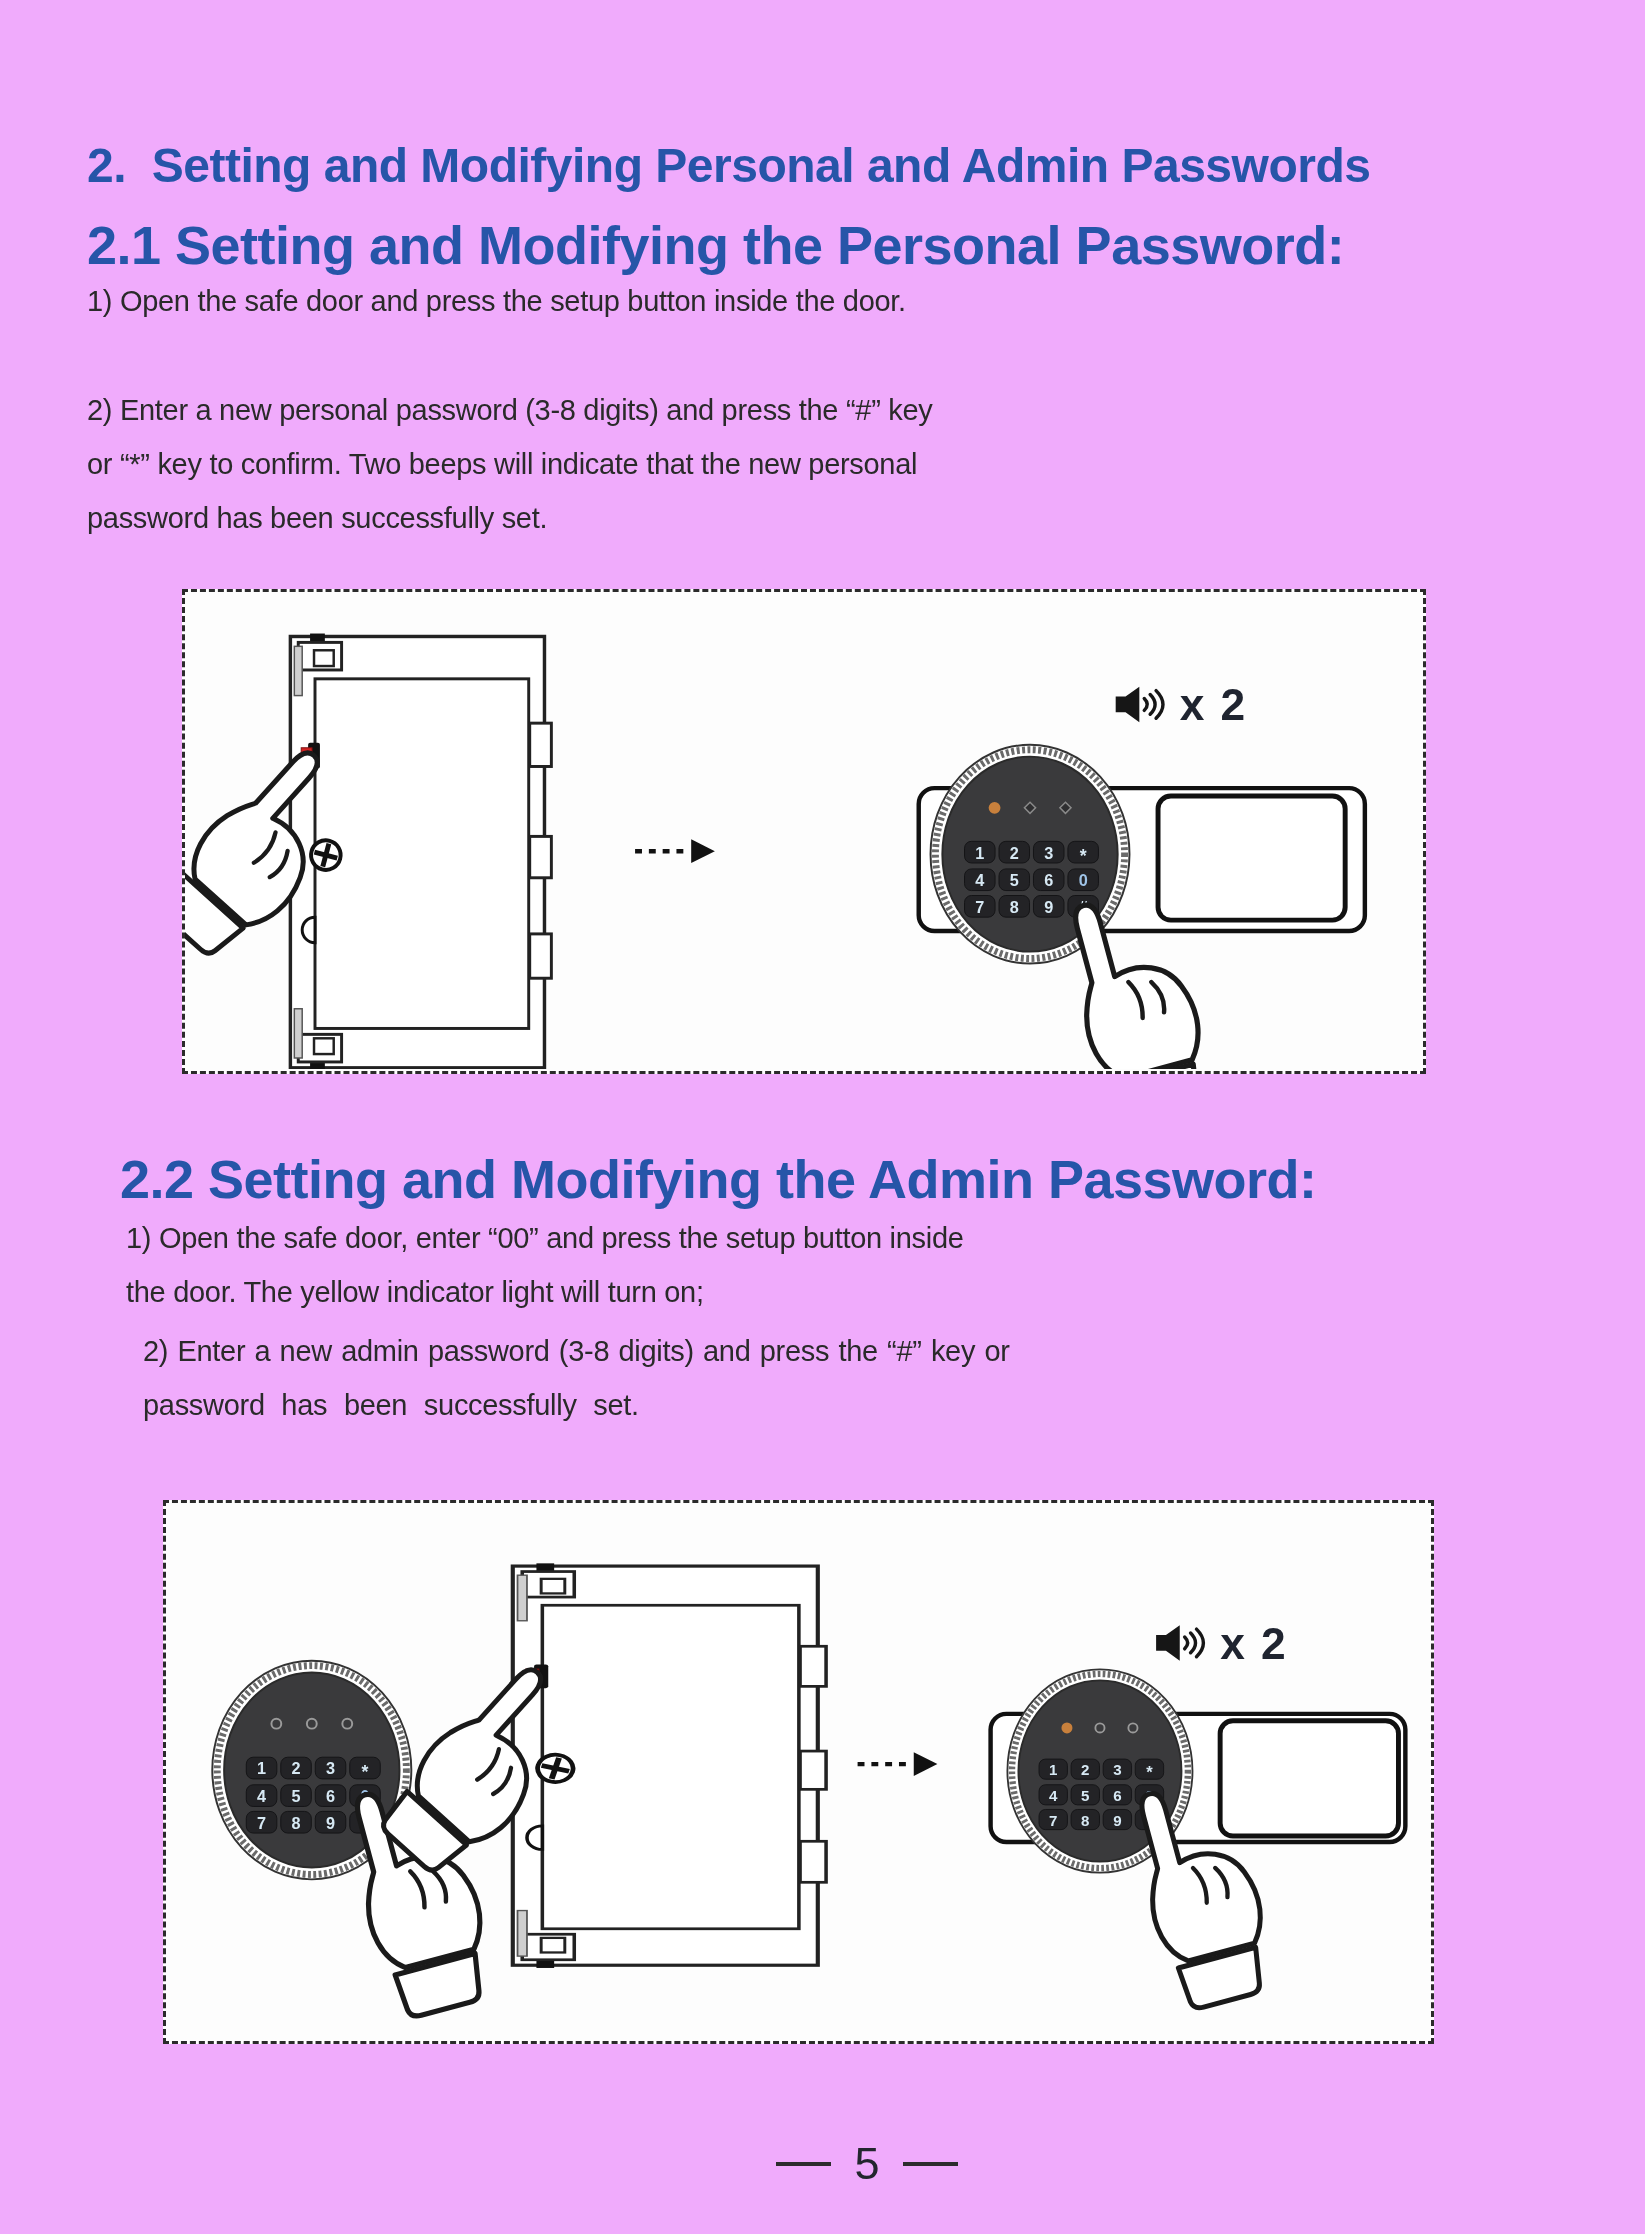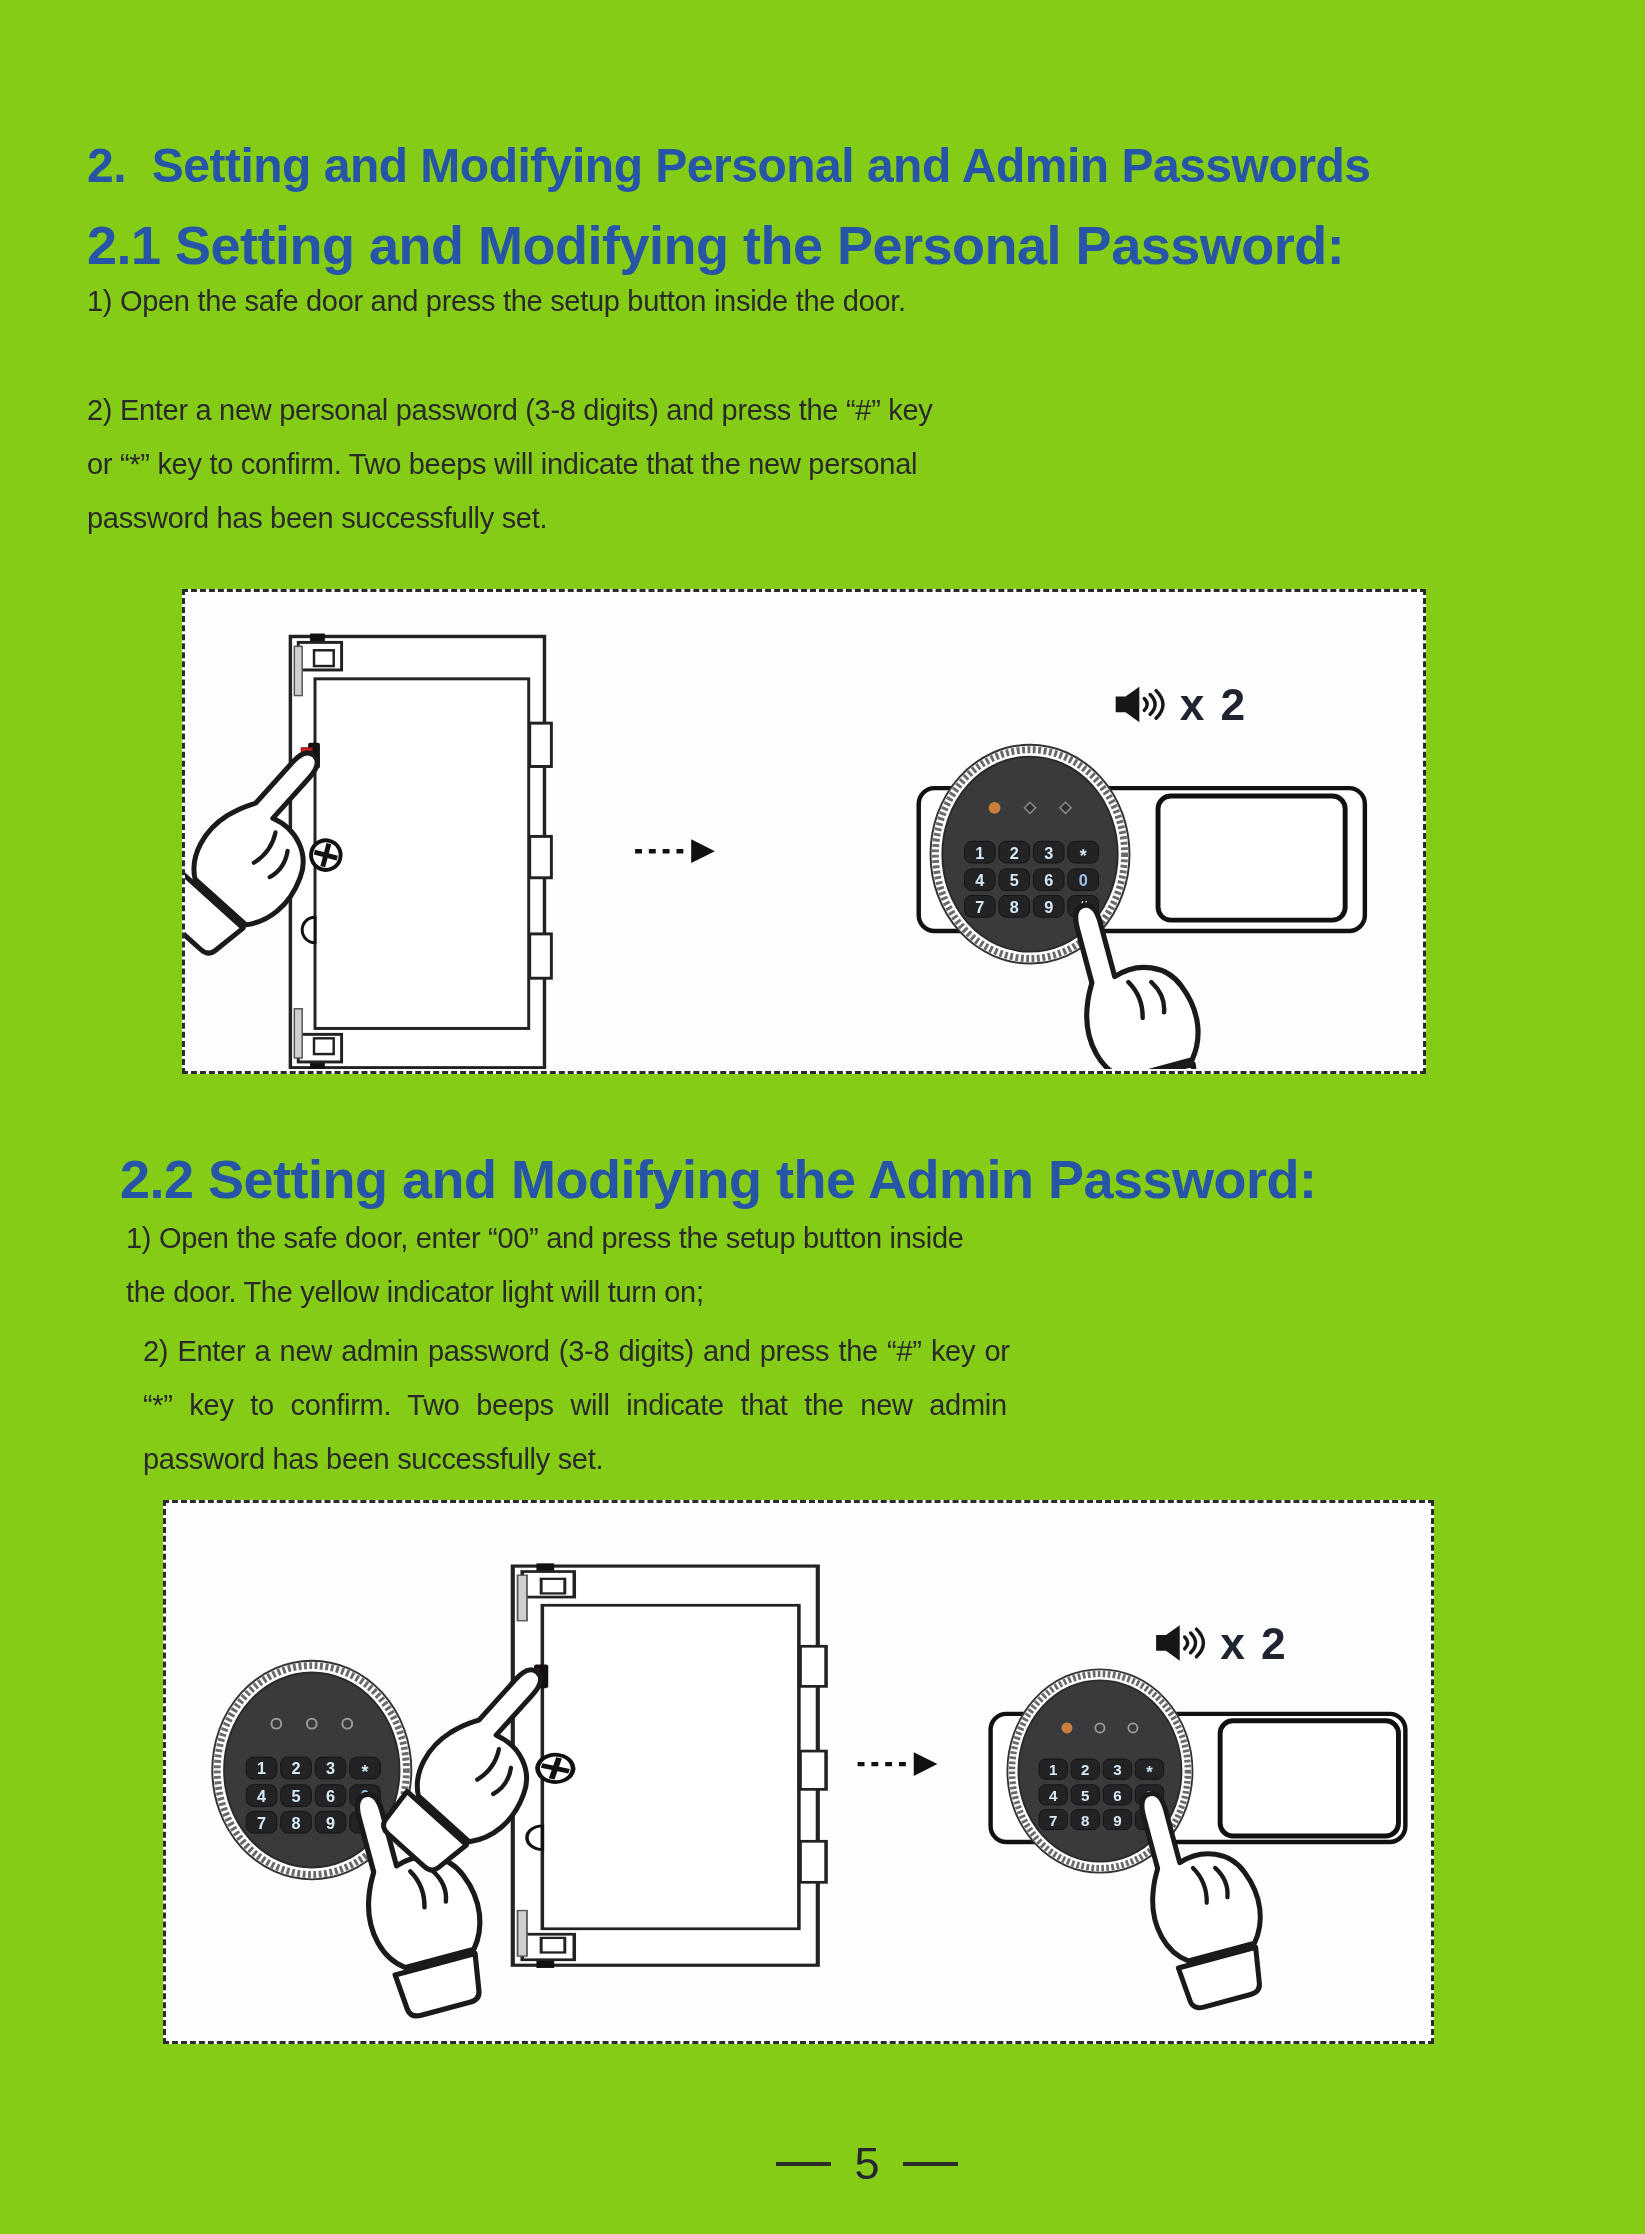--- a/index.html
+++ b/index.html
@@ -1,17 +1,17 @@
 <!DOCTYPE html>
 <html><head>
 <meta charset="utf-8">
 <style>
   html,body{margin:0;padding:0;background:#e8e8e8;}
   #page{
-    position:relative; width:1645px; height:2234px; background:#84cc16;
+    position:relative; width:1645px; height:2234px; background:#f0abfc;
     font-family:"Liberation Sans", sans-serif; color:#2a2a2a; overflow:hidden;
   }
   .abs{position:absolute;}
   .h1{font-size:48px; font-weight:bold; color:#2655a8; white-space:pre; letter-spacing:-0.5px;}
   .h2{font-size:54px; font-weight:bold; color:#2655a8; white-space:pre; letter-spacing:-0.5px;}
   .para{font-size:29px; line-height:54px; letter-spacing:-0.3px;}
   .para .line{white-space:pre;}
   .p-admin2 .line:nth-child(1){word-spacing:1.5px;}
   .p-admin2 .line:nth-child(2){word-spacing:8.9px;}
   .figure{border:3.9px dashed #2b2b2b; box-sizing:border-box; background:#fdfdfd;}
@@ -155,21 +155,20 @@
 
   <div class="abs h2" style="left:99px; top:1148px;margin-left:21px;">2.2 Setting and Modifying the Admin Password:</div>
 
   <div class="abs para" style="left:99px; top:1211px;margin-left:27px;">
       <div class="line">1) Open the safe door, enter “00” and press the setup button inside</div>
       <div class="line">the door. The yellow indicator light will turn on;</div>
     </div>
 
   <div class="abs para p-admin2" style="left:99px; top:1324px;margin-left:44px;">
       <div class="line">2) Enter a new admin password (3-8 digits) and press the “#” key or</div>
-      <div class="line">“*” key to confirm. Two beeps will indicate that the new admin</div>
       <div class="line">password has been successfully set.</div>
     </div>
 
   <div class="abs figure" style="left:163px; top:1500px; width:1271px; height:544px;">
     <svg width="1263" height="536" viewBox="0 0 1282 544">
       <defs>
         <g id="doorB">
           <rect x="0" y="0" width="258" height="438" fill="#ffffff" stroke="#222" stroke-width="3.5"></rect>
           <rect x="25" y="43" width="217" height="355" fill="#ffffff" stroke="#222" stroke-width="3"></rect>
           <rect x="243" y="88" width="22" height="44" fill="#fff" stroke="#222" stroke-width="3"></rect>

